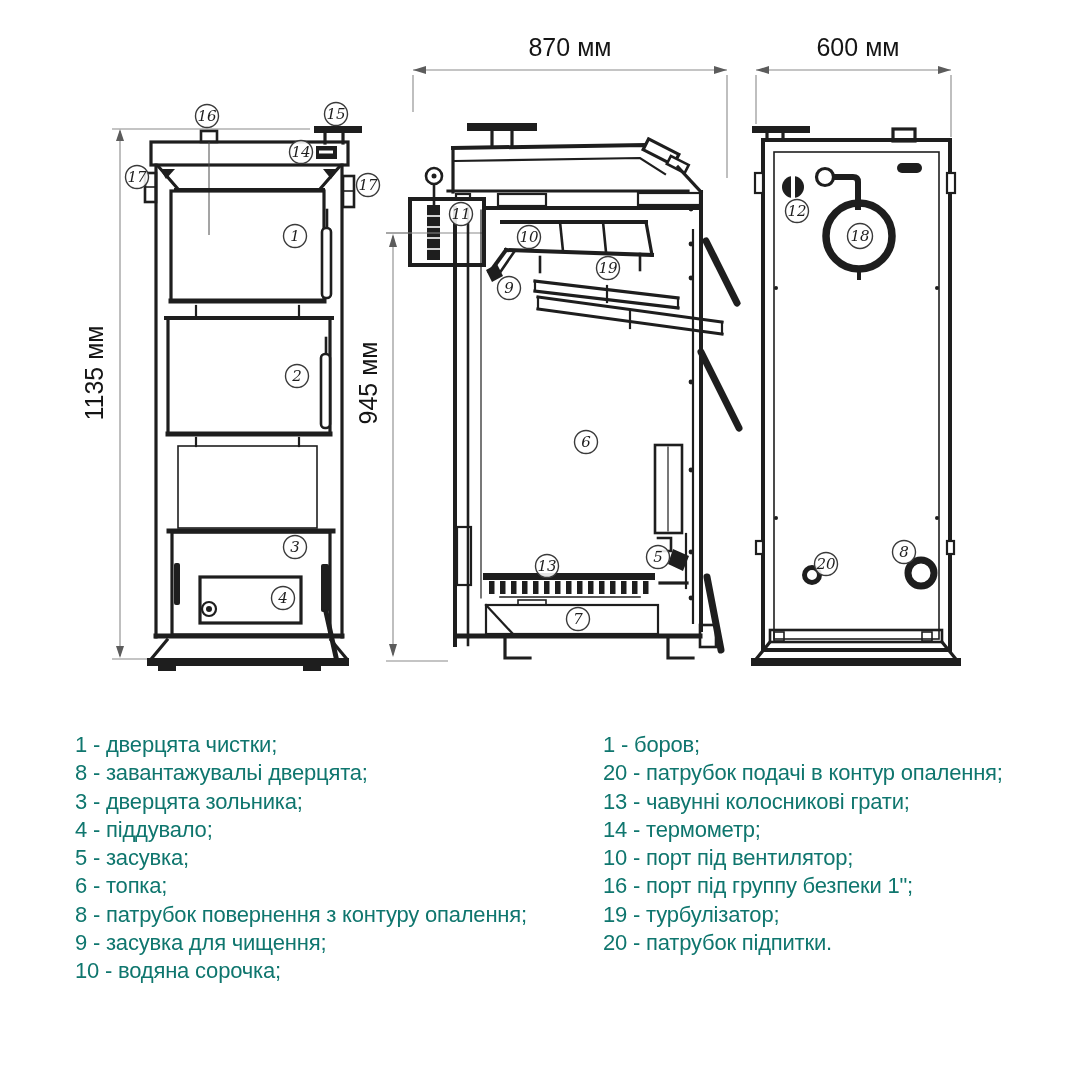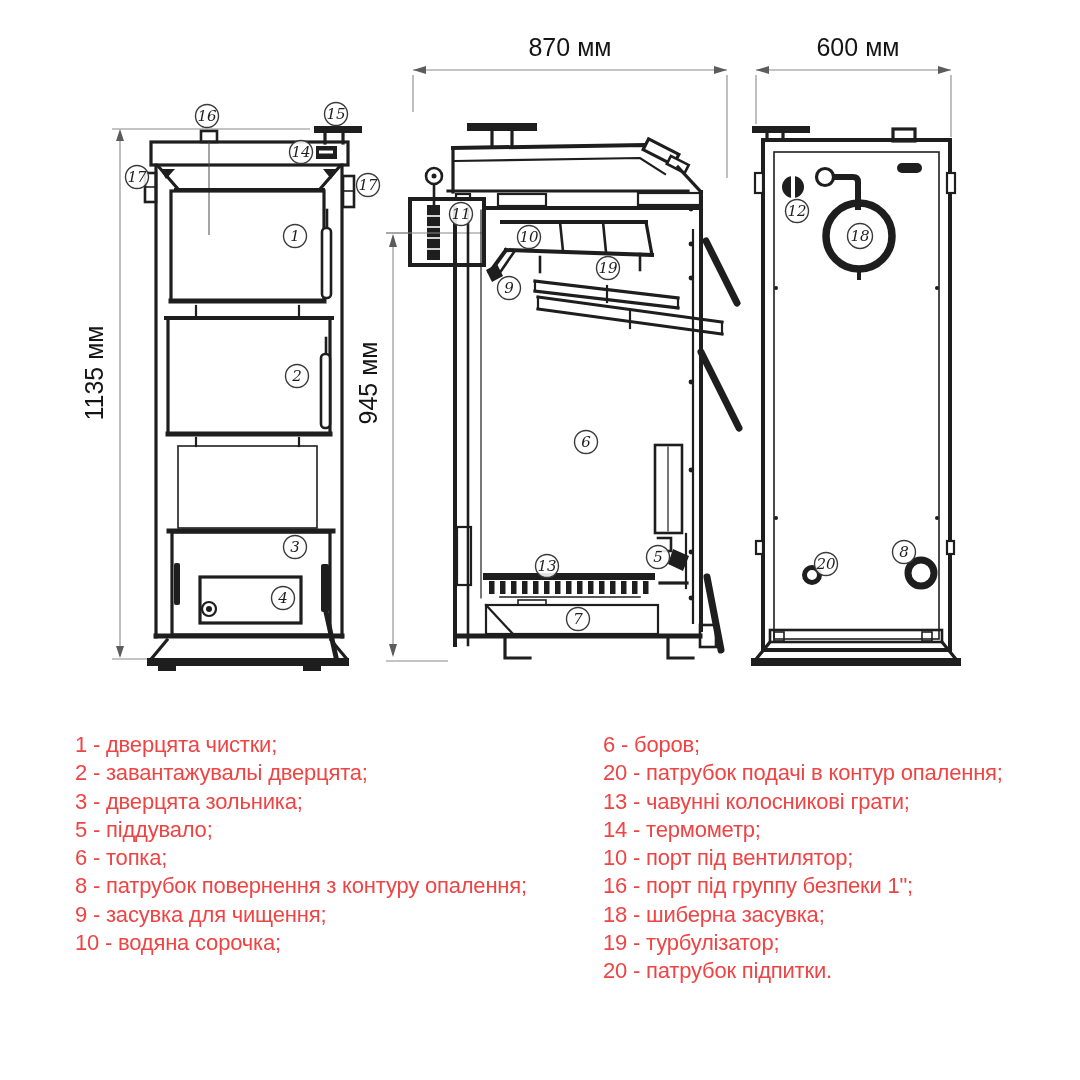--- a/index.html
+++ b/index.html
@@ -16,21 +16,21 @@
   .rod{stroke:#1e1e1e;stroke-width:7;fill:none;stroke-linecap:round;}
   .blk{fill:#1e1e1e;stroke:none;}
   .wfill{fill:#fff;}
   .gray{stroke:#8a8a8a;stroke-width:1.1;fill:none;}
   .arr{fill:#5c5c5c;stroke:none;}
   .dimtxt{font-family:"Liberation Sans",sans-serif;font-size:25px;fill:#151515;text-anchor:middle;}
   .co circle{fill:#fff;fill-opacity:.88;stroke:#3a3a3a;stroke-width:1.4;}
   .co text{font-family:"DejaVu Serif",serif;font-style:italic;font-size:15px;fill:#1e1e1e;text-anchor:middle;}
   
   .legend-col{position:absolute;top:731px;margin:0;padding:0;list-style:none;
-    font-size:22px;line-height:28.3px;color:#ef4444;letter-spacing:-0.2px;}
+    font-size:22px;line-height:28.3px;color:#0f766e;letter-spacing:-0.2px;}
   #legend-left{left:75px;width:520px;}
   #legend-right{left:603px;width:470px;}
 </style>
 </head>
 <body>
 
 <svg id="drawing" width="1080" height="712" viewBox="0 0 1080 712" xmlns="http://www.w3.org/2000/svg">
 
   <g>
     <line class="gray" x1="112" y1="129" x2="310" y2="129"></line>
@@ -406,31 +406,31 @@
       </g>
     <g class="co" transform="translate(904,552)">
         <circle r="11.5"></circle>
         <text y="5">8</text>
       </g>
   </g>
 </svg>
 
 <ul id="legend-left" class="legend-col">
   <li>1 - дверцята чистки;</li>
-  <li>2 - завантажувальі дверцята;</li>
+  <li>8 - завантажувальі дверцята;</li>
   <li>3 - дверцята зольника;</li>
-  <li>5 - піддувало;</li>
+  <li>4 - піддувало;</li>
+  <li>5 - засувка;</li>
   <li>6 - топка;</li>
   <li>8 - патрубок повернення з контуру опалення;</li>
   <li>9 - засувка для чищення;</li>
   <li>10 - водяна сорочка;</li>
 </ul>
 <ul id="legend-right" class="legend-col">
-  <li>6 - боров;</li>
+  <li>1 - боров;</li>
   <li>20 - патрубок подачі в контур опалення;</li>
   <li>13 - чавунні колосникові грати;</li>
   <li>14 - термометр;</li>
   <li>10 - порт під вентилятор;</li>
   <li>16 - порт під группу безпеки 1";</li>
-  <li>18 - шиберна засувка;</li>
   <li>19 - турбулізатор;</li>
   <li>20 - патрубок підпитки.</li>
 </ul>
 
 </body></html>

